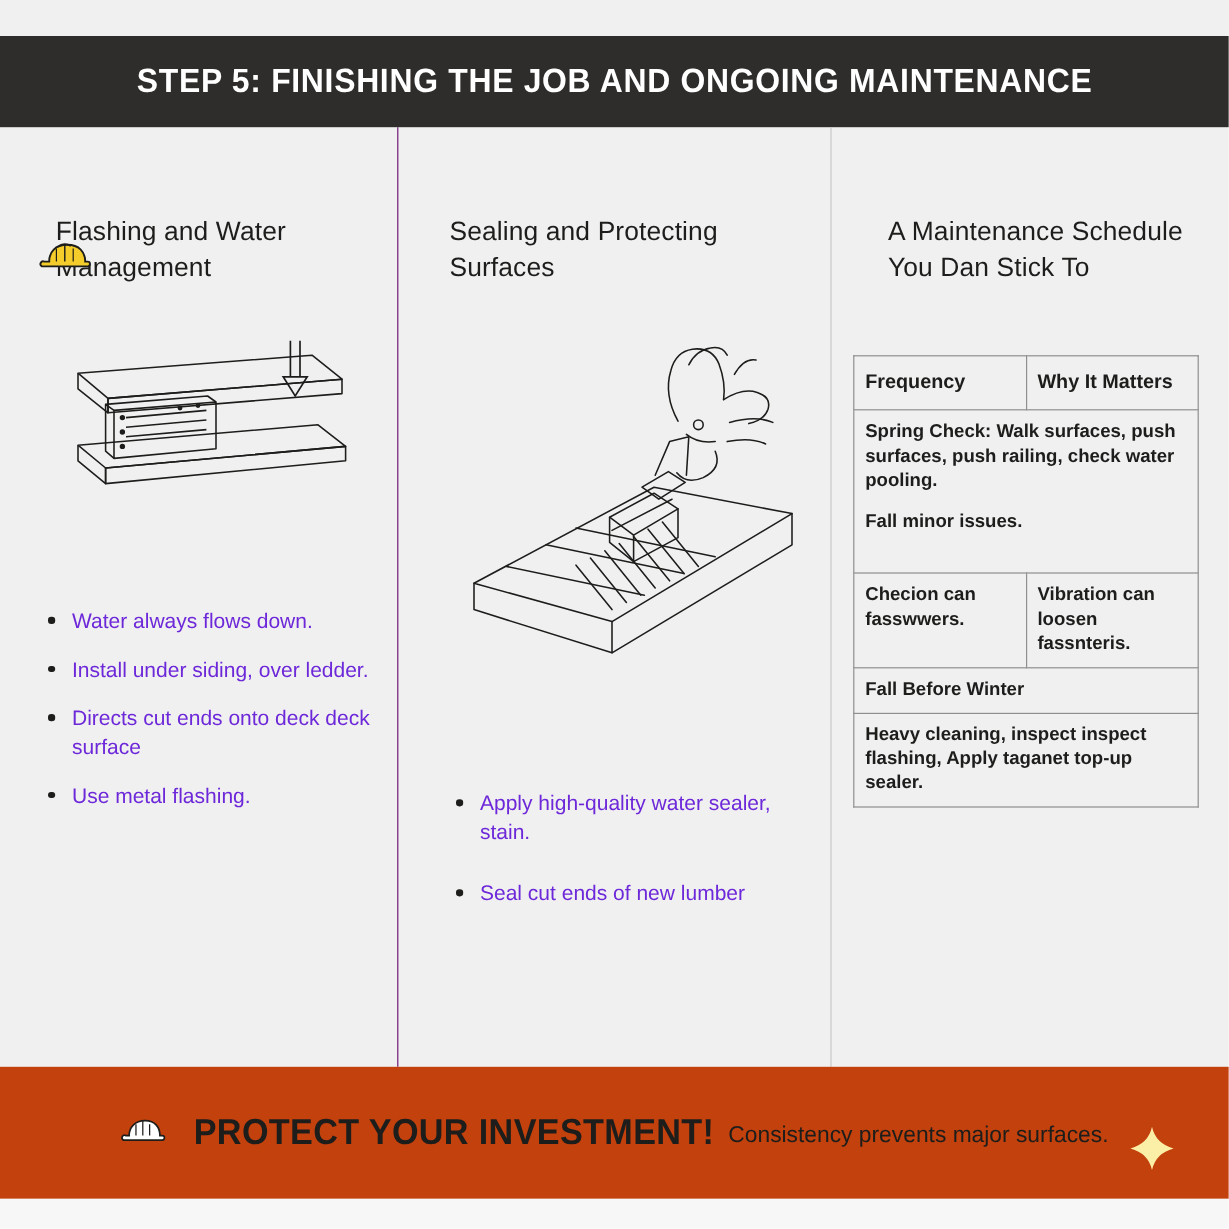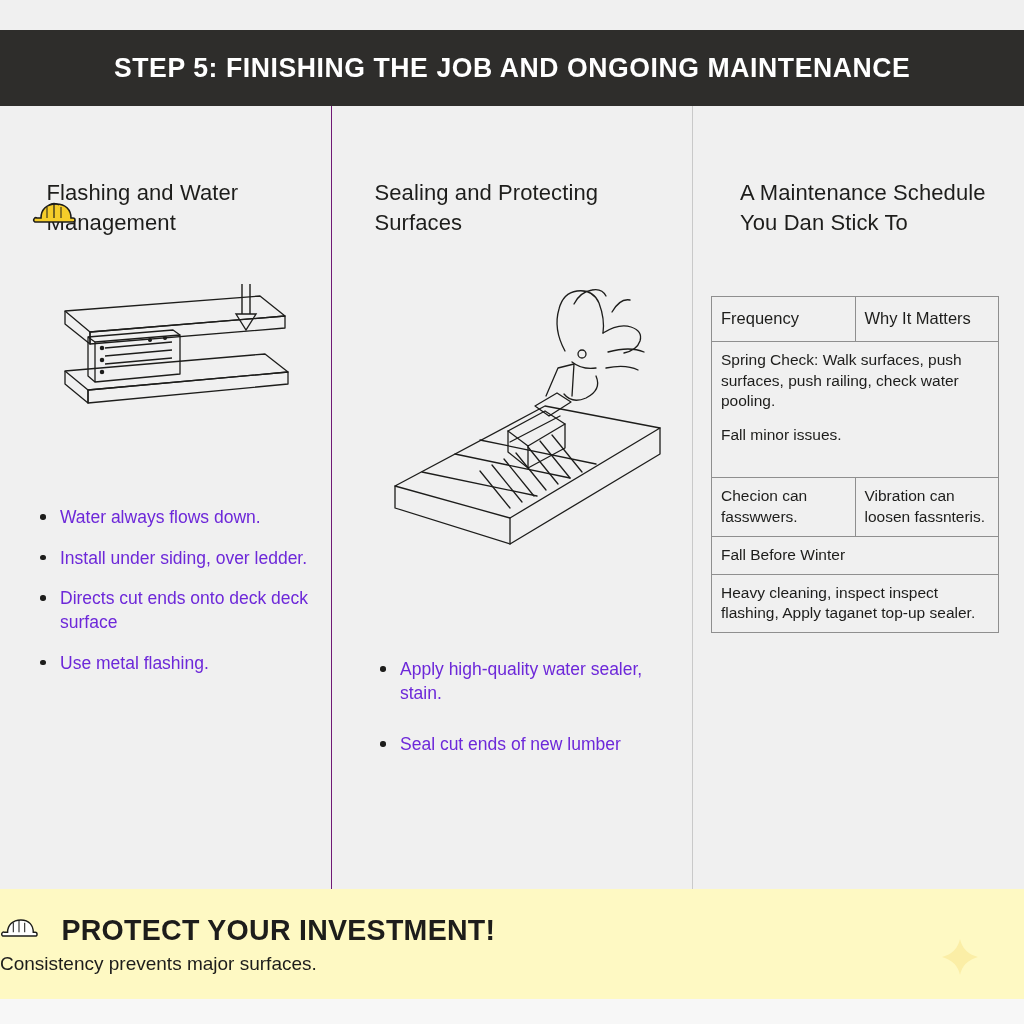--- a/index.html
+++ b/index.html
@@ -132,35 +132,36 @@
     table-layout: fixed;
   }
   table.sched td, table.sched th {
     border: 1px solid #8f8f8f;
     padding: 8px 9px 9px 9px;
     font-size: 15.5px;
     line-height: 1.3;
     color: #1d1d1b;
     text-align: left;
     vertical-align: top;
-    font-weight: normal;
+    font-weight: bold;
     background: transparent;
   }
   table.sched th { font-size: 16.5px; padding-top: 11px; padding-bottom: 12px; }
   .cell-tall { height: 118px; }
   .cell-sp { padding-top: 14px !important; }
 
   
   .footer {
     position: absolute;
     left: 0; top: 889px;
     width: 1024px; height: 110px;
-    background: #fef9c3;
+    background: #c2410c;
     display: flex;
-    flex-direction: column;
+    flex-direction: row;
+    align-items: center;
     justify-content: center;
   }
   .footer-main {
     display: flex;
     align-items: center;
     gap: 12px;
   }
   .footer-title {
     font-size: 30px;
     font-weight: bold;

